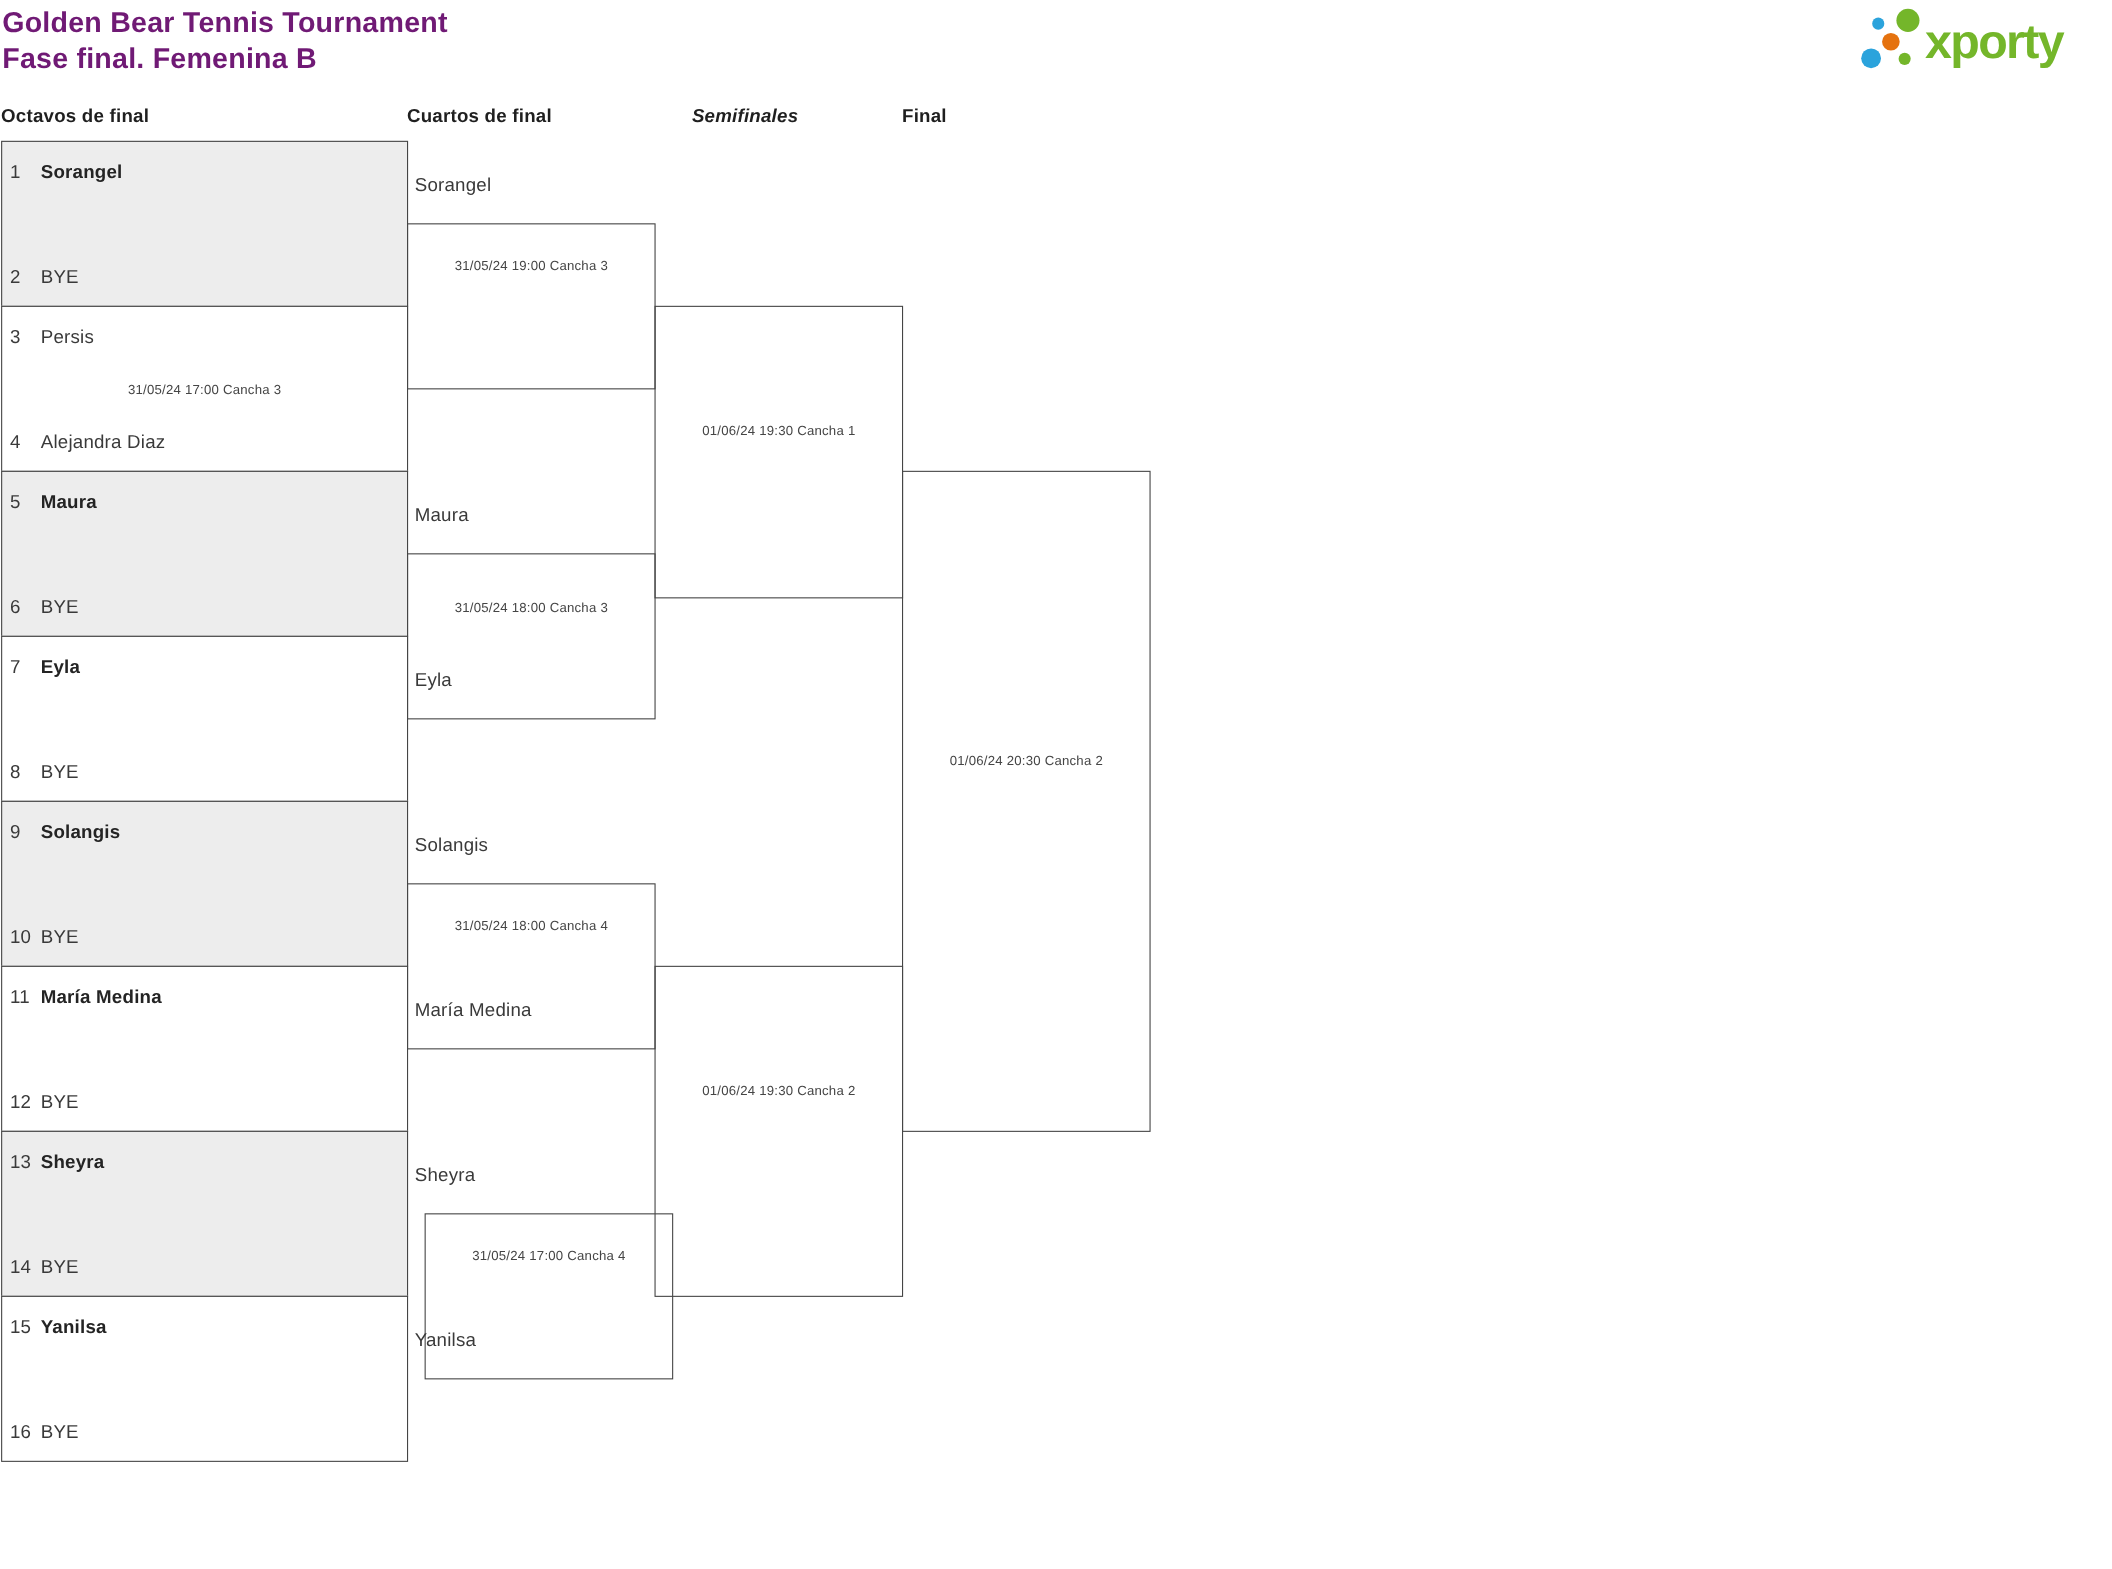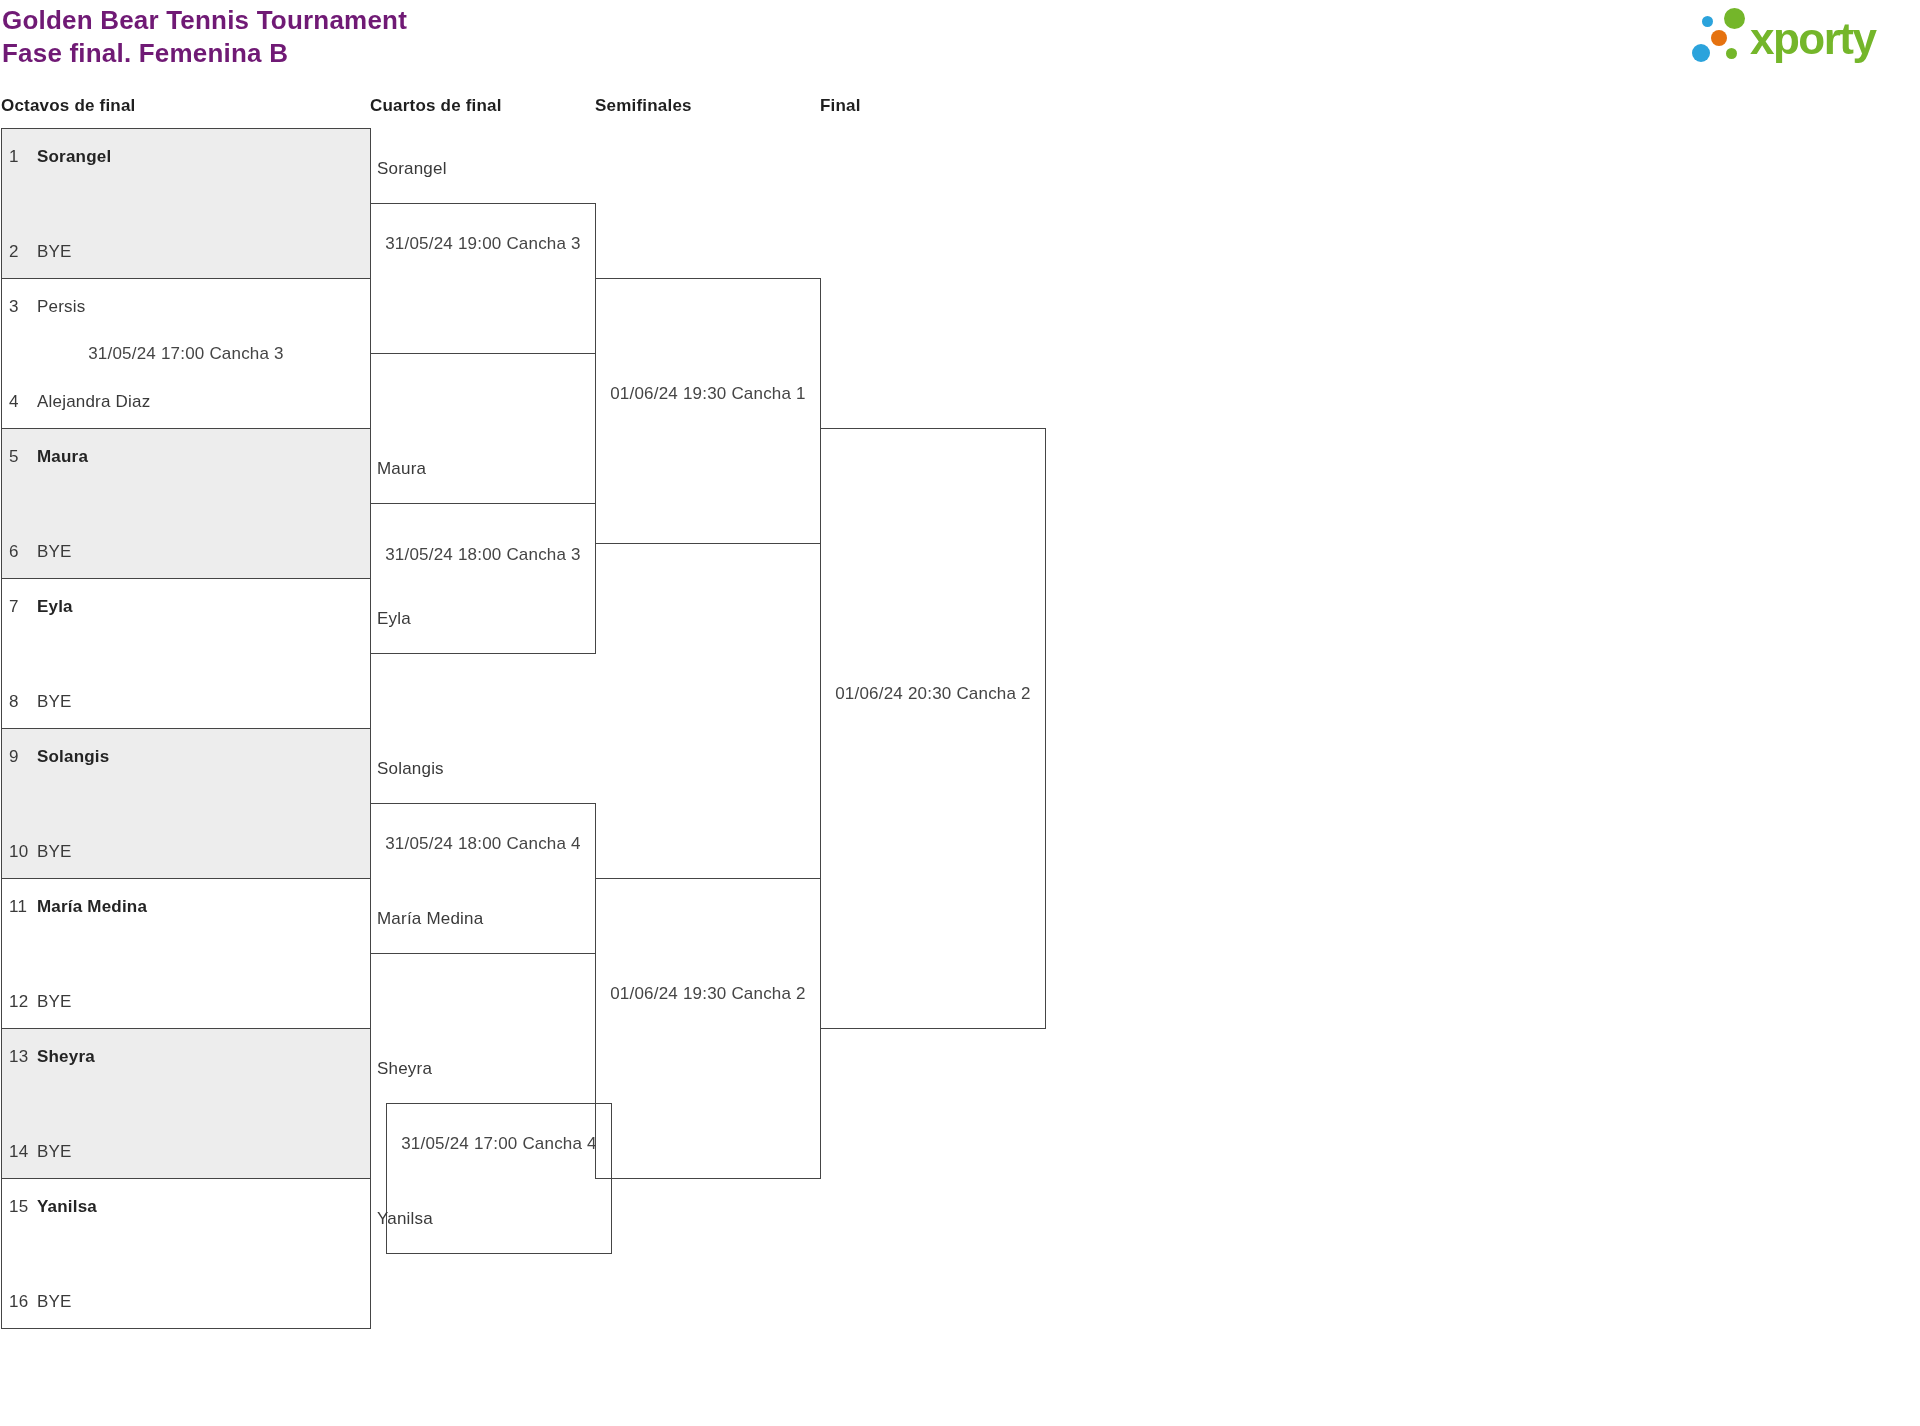--- a/index.html
+++ b/index.html
@@ -23,21 +23,21 @@
   .box16.shaded{background:#ededed;}
   .prow{position:absolute;left:7px;right:8px;display:flex;gap:7px;
     font-size:17px;color:#3a3a3a;letter-spacing:0.2px;white-space:nowrap;}
   .prow .seed{flex:0 0 auto;min-width:21px;color:#3a3a3a;}
   .p1{top:18px;}
   .p2{bottom:16px;}
   .pname.w{font-weight:bold;color:#242424;}
   
   .boxadv{position:absolute;width:226px;border:1px solid #454545;
     box-sizing:border-box;background:transparent;}
-  .mdate{position:absolute;left:0;right:0;text-align:center;font-size:17px;
+  .mdate{position:absolute;left:0;right:0;text-align:center;font-size:12px;
     color:#454545;letter-spacing:0.2px;white-space:nowrap;}
   .date-center{top:50%;transform:translateY(-50%);}
   .advname{position:absolute;font-size:17px;color:#3a3a3a;
     letter-spacing:0.2px;white-space:nowrap;}
 </style>
 </head>
 <body>
 
 <div id="stage">
 
@@ -50,21 +50,21 @@
     <span class="dot" style="left:12px;top:10px;width:11px;height:11px;background:#2ba3dc;"></span>
     <span class="dot" style="left:34px;top:2px;width:21px;height:21px;background:#74b62a;"></span>
     <span class="dot" style="left:21px;top:24px;width:16px;height:16px;background:#e5720f;"></span>
     <span class="dot" style="left:2px;top:38px;width:18px;height:18px;background:#2ba3dc;"></span>
     <span class="dot" style="left:36px;top:42px;width:11px;height:11px;background:#74b62a;"></span>
     <span class="logo-word" style="color:#74b62a;">xporty</span>
   </div>
 
   <div class="colhead" style="left:1px;width:370px;">Octavos de final</div>
   <div class="colhead" style="left:370px;width:226px;">Cuartos de final</div>
-  <div class="colhead" style="left:595px;width:226px;">Semifinales</div>
+  <div class="colhead" style="left:629px;width:226px;font-style:italic;">Semifinales</div>
   <div class="colhead" style="left:820px;width:226px;">Final</div>
 
   <div class="box16 shaded" style="top:128px;">
     <div class="prow p1">
         <span class="seed">1</span>
         <span class="pname w">Sorangel</span>
       </div>
     <div class="prow p2">
         <span class="seed">2</span>
         <span class="pname">BYE</span>

